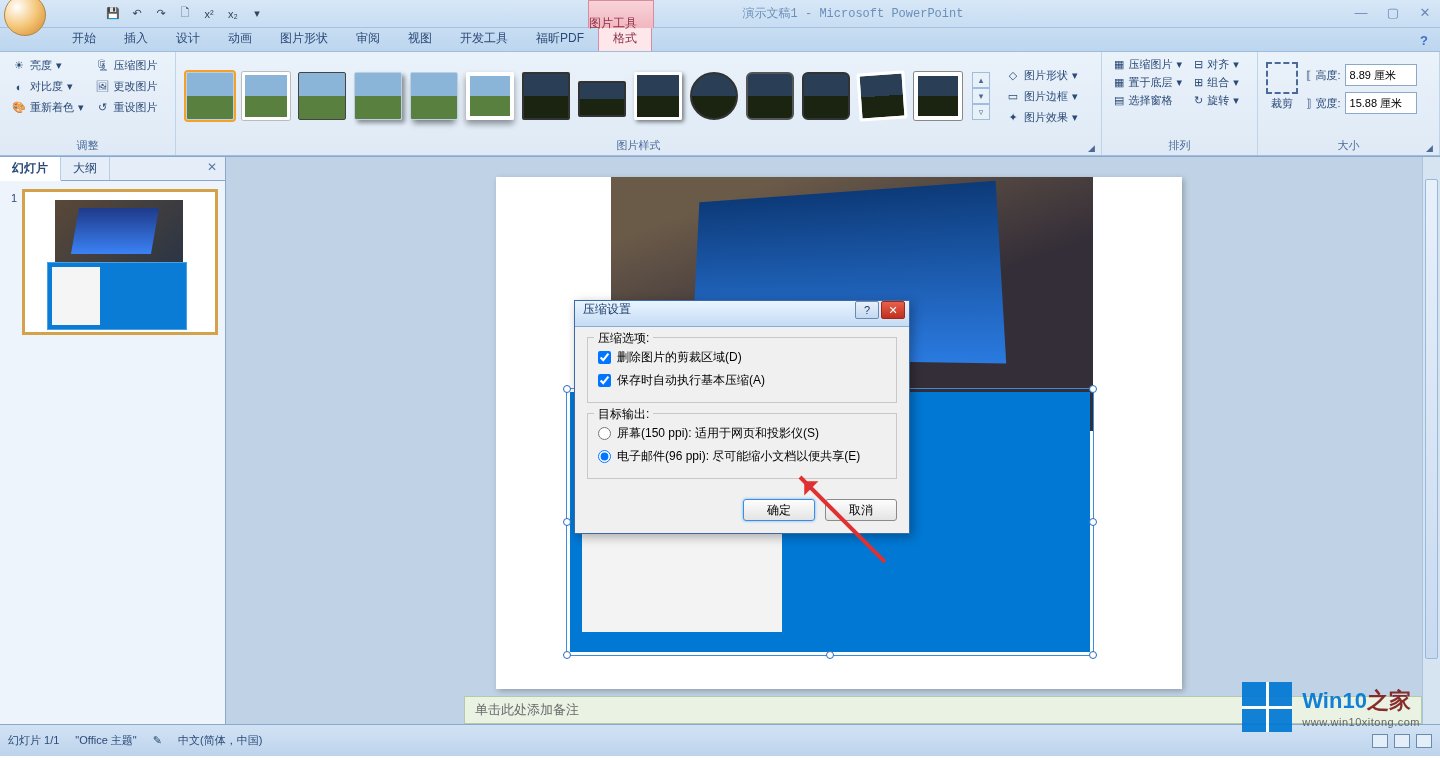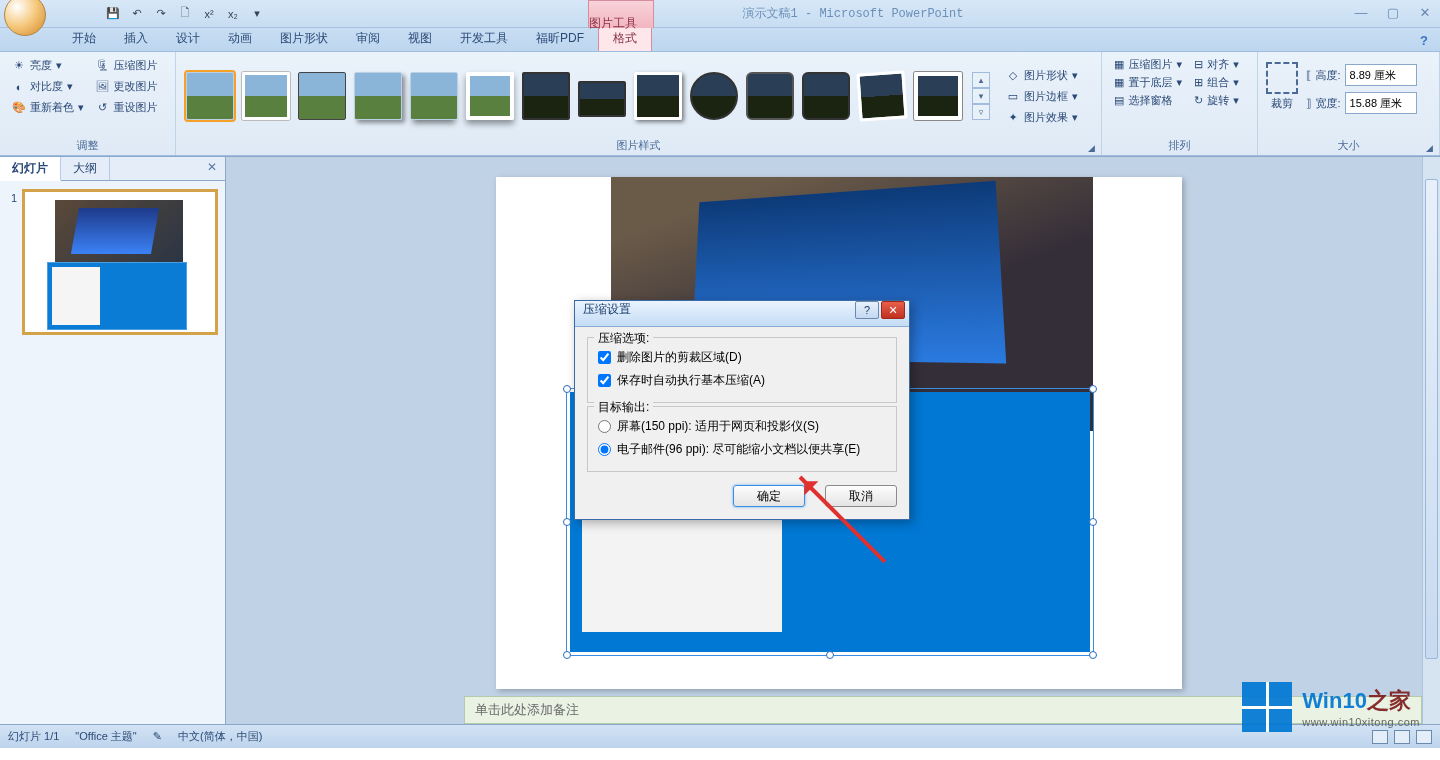--- a/index.html
+++ b/index.html
@@ -77,34 +77,34 @@
 .scroll-v .thumb-s { position:absolute; top:22px; left:2px; right:2px; height:480px; background:linear-gradient(#e8f0fa,#c8daf0); border:1px solid #98b8dc; border-radius:2px;}
 
 
 .dialog { position: absolute; left: 574px; top: 300px; width: 336px; background: #f0f0f0; border: 1px solid #3a6aa8; box-shadow: 3px 3px 10px rgba(0,0,0,0.3); font-size: 12px; }
 .dlg-title { height: 26px; background: linear-gradient(#eaf4ff, #c4dcf5); display: flex; align-items: flex-start; padding: 0 4px 0 8px; color: #1a3a66; border-bottom: 1px solid #8aacd4; }
 .dlg-title-text { flex:1; }
 .dlg-btns { display:flex; gap:2px;}
 .dlg-btn { width:24px; height:18px; border:1px solid #6a8ab0; background:linear-gradient(#e8f0fa,#c4d8f0); display:flex;align-items:center;justify-content:center; font-size:11px; border-radius:2px;}
 .dlg-btn.close { background:linear-gradient(#e8604a,#c03020); color:#fff; border-color:#a02818;}
 .dlg-body { padding: 10px 12px; }
-.fieldset { border: 1px solid #c8c8c8; padding: 8px 10px 10px; margin-bottom: 3px; position:relative;}
+.fieldset { border: 1px solid #c8c8c8; padding: 8px 10px 10px; margin-bottom: 10px; position:relative;}
 .fs-legend { position:absolute; top:-8px; left:6px; background:#f0f0f0; padding:0 4px; font-size:12px;}
 .chk-row, .rad-row { display: flex; align-items: center; gap: 6px; padding: 3px 0; font-size: 12px; }
 .chk-row input, .rad-row input { width:13px; height:13px;}
-.dlg-footer { display: flex; justify-content: flex-end; gap: 20px; padding: 0 12px 12px; }
+.dlg-footer { display: flex; justify-content: flex-end; gap: 10px; padding: 0 12px 12px; }
 .dlg-button { width: 72px; height: 22px; border: 1px solid #8a8a8a; background: linear-gradient(#fdfdfd, #e4e4e4); font-size: 12px; border-radius:3px;}
 .dlg-button.focus { border: 1px solid #3a8de0; box-shadow: 0 0 3px #6ab0f0; }
 
 
 .arrow { position: absolute; left: 800px; top: 475px; width: 120px; height: 4px; background: #e03030; transform: rotate(45deg); transform-origin: left center; }
 .arrow::before { content:""; position:absolute; left:-4px; top:-8px; border:10px solid transparent; border-right-color:#e03030; }
 
 
-.statusbar { height: 24px; background: linear-gradient(#d2e2f4, #bdd4ec); border-top: 1px solid #8aa8ca; display: flex; align-items: center; font-size: 11px; color: #2b4a77; padding: 0 8px; gap: 16px; }
+.statusbar { height: 32px; background: linear-gradient(#d2e2f4, #bdd4ec); border-top: 1px solid #8aa8ca; display: flex; align-items: center; font-size: 11px; color: #2b4a77; padding: 0 8px; gap: 16px; }
 .status-right { margin-left:auto; display:flex; align-items:center; gap:6px;}
 .view-btn { width:16px;height:14px; border:1px solid #6a8ab0; background:#e4eef8;}
 
 
 .watermark { position: absolute; right: 20px; bottom: 28px; display: flex; align-items: center; gap: 10px; opacity:0.92;}
 .wm-logo { width: 50px; height: 50px; background: #0078d4; position:relative;}
 .wm-logo::before,.wm-logo::after{content:"";position:absolute;background:#fff;}
 .wm-logo::before{left:24px;top:0;width:3px;height:50px;}
 .wm-logo::after{left:0;top:24px;width:50px;height:3px;}
 .wm-text { color:#0078d4; }

